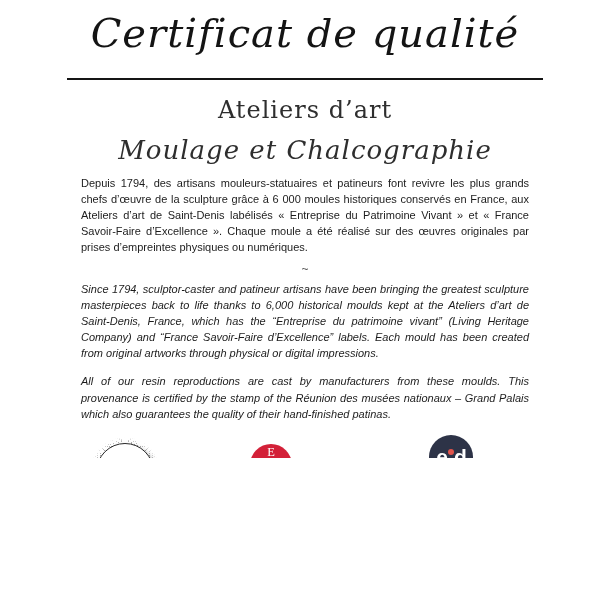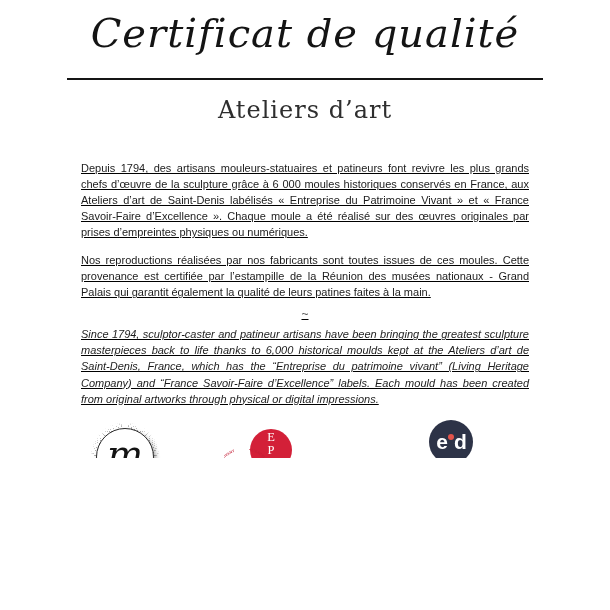--- a/index.html
+++ b/index.html
@@ -49,22 +49,21 @@
     font-style: italic;
     font-weight: 400;
     font-size: 26px;
     color: #2e2e2e;
     letter-spacing: 1px;
   }
 
   
   .content {
     width: 448px;
-    margin: 36px auto 0;
-    text-decoration: underline;
+    margin: 10px auto 0;
   }
   .content p {
     font-size: 11px;
     line-height: 1.46;
     text-align: justify;
     color: #1c1c1c;
   }
   .content p.para-en {
     font-style: italic;
   }
@@ -200,26 +199,27 @@
 </head>
 <body>
 
 <div class="page">
 
   <h1 class="main-title">Certificat de qualité</h1>
 
   <div class="title-divider"></div>
 
   <div class="subtitle-1">Ateliers d’art</div>
+  <div class="subtitle-2">Moulage et Chalcographie</div>
 
   <div class="content">
     <p class="para-fr">Depuis 1794, des artisans mouleurs-statuaires et patineurs font revivre les plus grands chefs d’œuvre de la sculpture grâce à 6 000 moules historiques conservés en France, aux Ateliers d’art de Saint-Denis labélisés « Entreprise du Patrimoine Vivant » et « France Savoir-Faire d’Excellence ». Chaque moule a été réalisé sur des œuvres originales par prises d’empreintes physiques ou numériques.</p>
-    <p class="para-fr">Nos reproductions réalisées par nos fabricants sont toutes issues de ces moules. Cette provenance est certifiée par l’estampille de la Réunion des musées nationaux - Grand Palais qui garantit également la qualité de leurs patines faites à la main.</p>
     <div class="tilde-separator">~</div>
     <p class="para-en">Since 1794, sculptor-caster and patineur artisans have been bringing the greatest sculpture masterpieces back to life thanks to 6,000 historical moulds kept at the Ateliers d’art de Saint-Denis, France, which has the “Entreprise du patrimoine vivant” (Living Heritage Company) and “France Savoir-Faire d’Excellence” labels. Each mould has been created from original artworks through physical or digital impressions.</p>
+    <p class="para-en">All of our resin reproductions are cast by manufacturers from these moulds. This provenance is certified by the stamp of the Réunion des musées nationaux – Grand Palais which also guarantees the quality of their hand-finished patinas.</p>
   </div>
 
   <div class="logos-row">
 
     <div class="rmn-logo">
       <div class="rmn-burst"></div>
       <div class="rmn-circle">
         <span class="rmn-letter">m</span>
       </div>
     </div>

